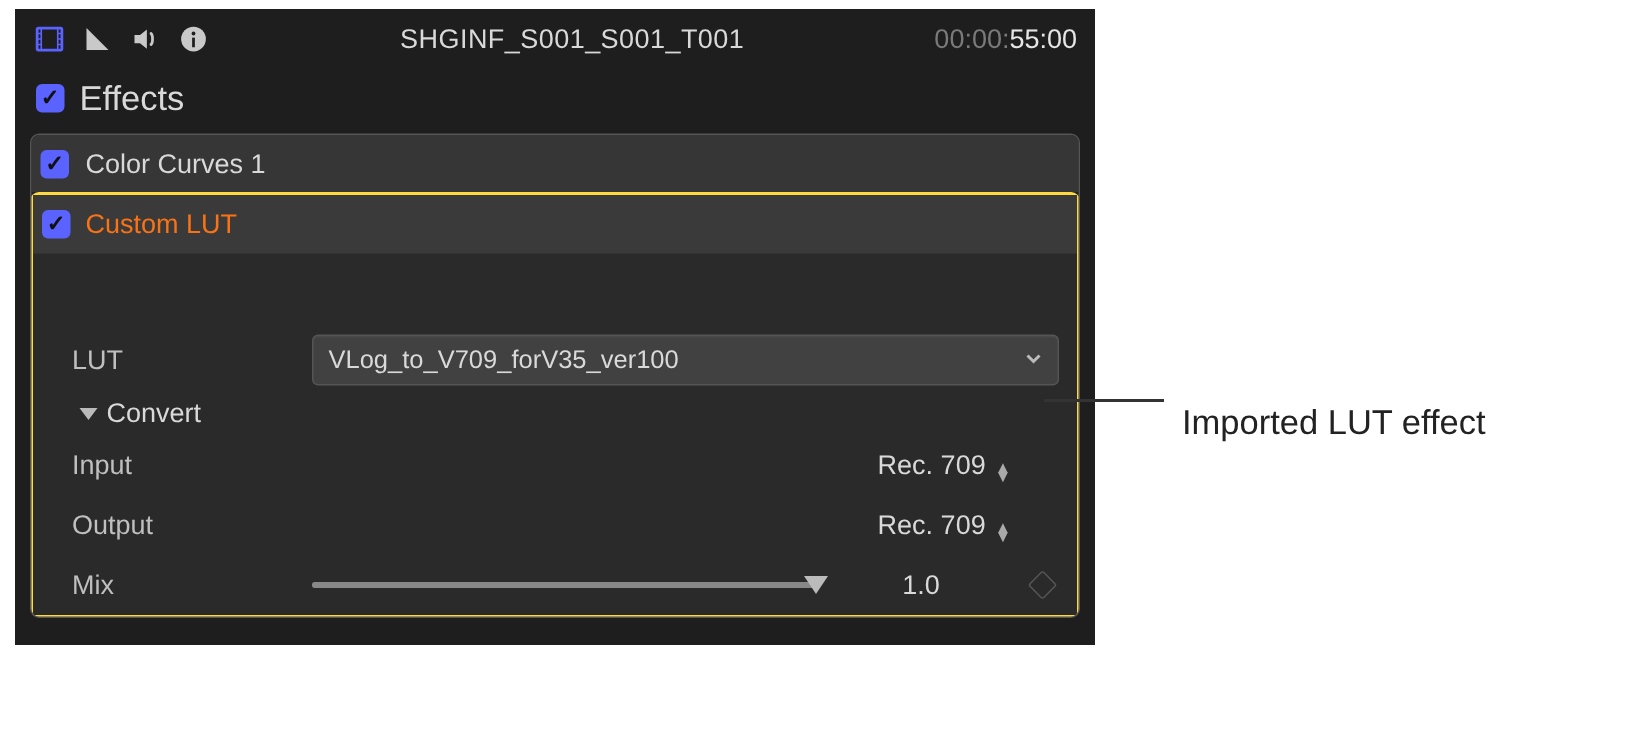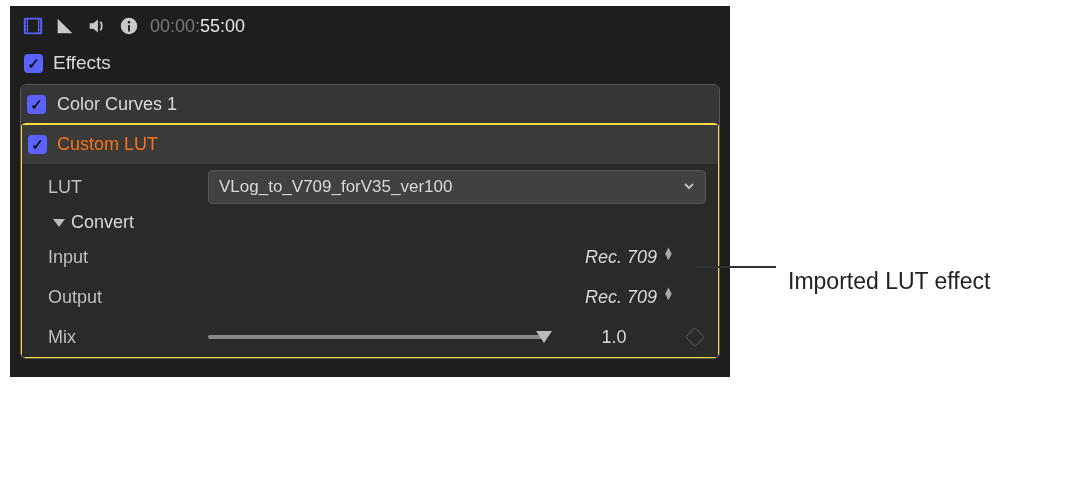--- a/index.html
+++ b/index.html
@@ -13,21 +13,21 @@
     display: flex; align-items: center; height: 40px; padding: 0 12px;
     background: #1e1e1e; gap: 10px;
   }
   .hdr .title { flex: 1; text-align: center; color: #d9d9d9; font-size: 18px; letter-spacing: .3px; }
   .hdr .tc { color: #7a7a7a; font-size: 18px; font-variant-numeric: tabular-nums; }
   .hdr .tc .active { color: #e6e6e6; }
   .ico { display: inline-flex; width: 22px; height: 22px; align-items: center; justify-content: center; color: #c9c9c9; }
   .ico svg { width: 22px; height: 22px; }
   .effects-hdr {
     display: flex; align-items: center; gap: 10px; padding: 6px 14px 10px 14px;
-    background: #1e1e1e; font-size: 19px; color: #d9d9d9;
+    background: #1e1e1e; font-size: 23px; color: #d9d9d9;
   }
   .checkbox {
     width: 19px; height: 19px; border-radius: 4px; background: #5a62ff;
     display: inline-flex; align-items: center; justify-content: center; flex-shrink:0;
   }
   .checkbox::after { content: "✓"; color: #111; font-size: 15px; font-weight: bold; line-height: 1; }
   .panelbody {
     background: #2a2a2a; border: 1.5px solid #555; border-radius: 6px;
     margin: 0 10px 10px 10px; overflow: hidden;
   }
@@ -45,30 +45,30 @@
   .lutblock { background: #2a2a2a; }
   .custrow {
     display: flex; align-items: center; height: 39px; padding: 0 6px 0 6px;
     background: #3a3a3a; font-size: 18px; color: #f97316; gap: 10px;
   }
   .param {
     display: grid; grid-template-columns: 150px 1fr 120px 22px;
     align-items: center; padding: 6px 12px 6px 26px; gap: 10px;
     font-size: 18px; color: #bfbfbf; height: 40px;
   }
-  .param.lutsel { grid-template-columns: 150px 1fr; }
+  .param.lutsel { grid-template-columns: 150px 1fr; margin-top: 48px; }
   .label { color: #bfbfbf; }
   .select {
     display: flex; align-items: center; justify-content: space-between;
     background: #414141; border: 1px solid #555; border-radius: 4px;
     height: 34px; padding: 0 10px; color: #d9d9d9; font-size: 17px;
     box-shadow: inset 0 1px 0 rgba(255,255,255,.05);
   }
   .select .caret { color: #bbb; }
-  .pop { display: inline-flex; align-items: flex-start; gap: 6px; justify-content: flex-end; color:#d9d9d9;font-style:italic;}
+  .pop { display: inline-flex; align-items: flex-end; gap: 6px; justify-content: flex-end; color:#d9d9d9;}
   .pop .updn { color:#aaa; font-size:11px; line-height:6px; }
   .convhdr {
     display: flex; align-items: center; gap: 6px; padding: 8px 12px 4px 31px;
     font-size: 18px; color: #d9d9d9;
   }
   .tri { display:inline-block; width:0;height:0;border-left:6px solid transparent;border-right:6px solid transparent;border-top:8px solid #bbb;}
   .slider {
     position: relative; height: 14px;
   }
   .slider .track {
@@ -126,20 +126,21 @@
             <path d="M16 8c1.5 1 1.5 7 0 8" fill="none" stroke="#c9c9c9" stroke-width="2" stroke-linecap="round"></path>
           </svg>
       </span>
       <span class="ico">
         <svg viewBox="0 0 24 24">
             <circle cx="12" cy="12" r="9" fill="#c9c9c9"></circle>
             <circle cx="12" cy="8" r="1.4" fill="#1e1e1e"></circle>
             <rect x="11" y="11" width="2" height="7" fill="#1e1e1e"></rect>
           </svg>
       </span>
+      <span class="title">SHGINF_S001_S001_T001</span>
       <span class="tc"><span>00:00:</span><span class="active">55:00</span></span>
     </div>
 
     <div class="effects-hdr">
       <span class="checkbox"></span>
       <span>Effects</span>
     </div>
 
     <div class="panelbody">
 

